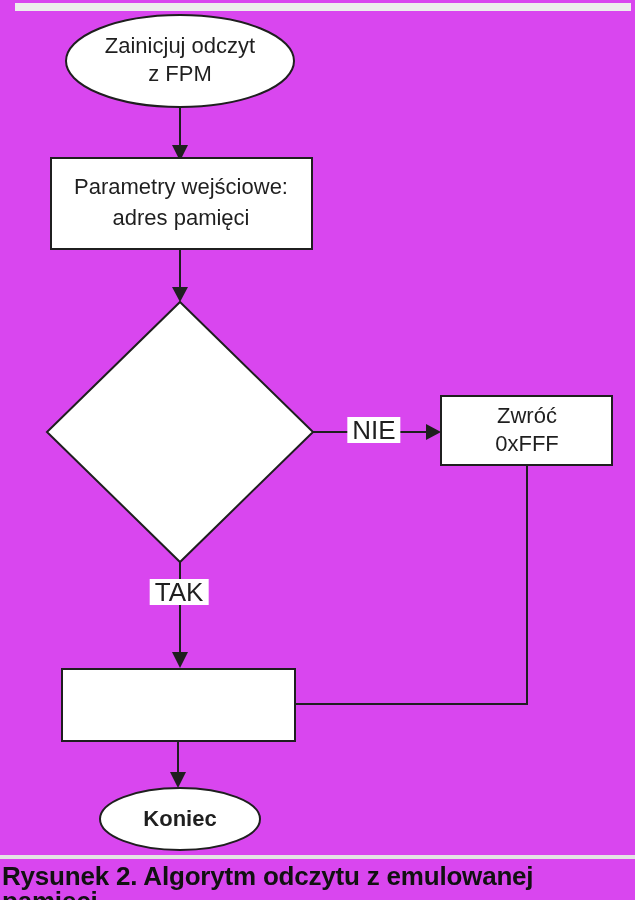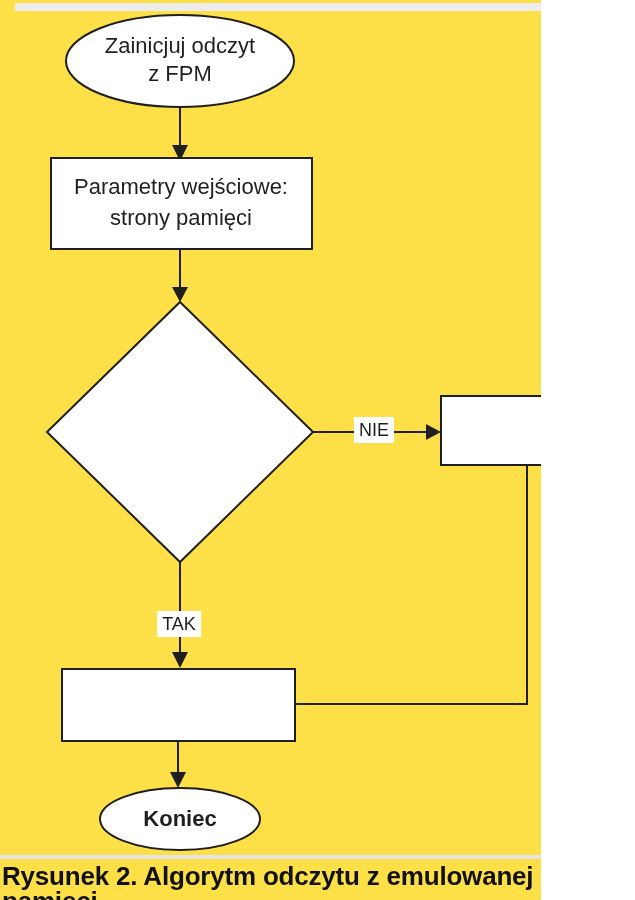--- a/index.html
+++ b/index.html
@@ -2,23 +2,23 @@
 <html><head>
 <meta charset="utf-8">
 <style>
   html, body {
     margin: 0;
     padding: 0;
     background: #ffffff;
   }
   .page {
     position: relative;
-    width: 541px;
+    width: 635px;
     height: 900px;
-    background: #fde047;
+    background: #d946ef;
     overflow: hidden;
     font-family: "Liberation Sans", sans-serif;
   }
   .diagram-svg {
     position: absolute;
     left: 0;
     top: 0;
   }
   .node-label {
     position: absolute;
@@ -32,21 +32,21 @@
   }
   .node-label.tight {
     line-height: 26px;
   }
   .node-label.roomy {
     line-height: 31px;
   }
   .edge-label {
     position: absolute;
     transform: translate(-50%, -50%);
-    font-size: 18px;
+    font-size: 26px;
     line-height: 24px;
     color: #1f1f1f;
     background: #ffffff;
     padding: 1px 5px;
     text-align: right;
   }
   .caption {
     position: absolute;
     left: 2px;
     top: 864px;
@@ -94,26 +94,27 @@
 
     <rect x="62" y="669" width="233" height="72" fill="#ffffff" stroke="#1f1f1f" stroke-width="2"></rect>
 
     <ellipse cx="180" cy="819" rx="80" ry="31" fill="#ffffff" stroke="#1f1f1f" stroke-width="2"></ellipse>
   </svg>
 
   <div class="node-label" style="left:180px; top:60px;">Zainicjuj odczyt
 z FPM</div>
 
   <div class="node-label roomy" style="left:181px; top:202px;">Parametry wejściowe:
-strony pamięci</div>
+adres pamięci</div>
 
 
   <div class="edge-label" style="left:374px; top:430px;">NIE</div>
 
+  <div class="node-label" style="left:527px; top:430px;">Zwróć 0xFFF</div>
 
-  <div class="edge-label" style="left:179px; top:624px;">TAK</div>
+  <div class="edge-label" style="left:179px; top:592px;">TAK</div>
 
 
   <div class="node-label" style="left:180px; top:819px;font-weight:bold;">Koniec</div>
 
   <div class="caption">Rysunek 2. Algorytm odczytu z emulowanej pamięci</div>
 
 </div>
 
 </body></html>

